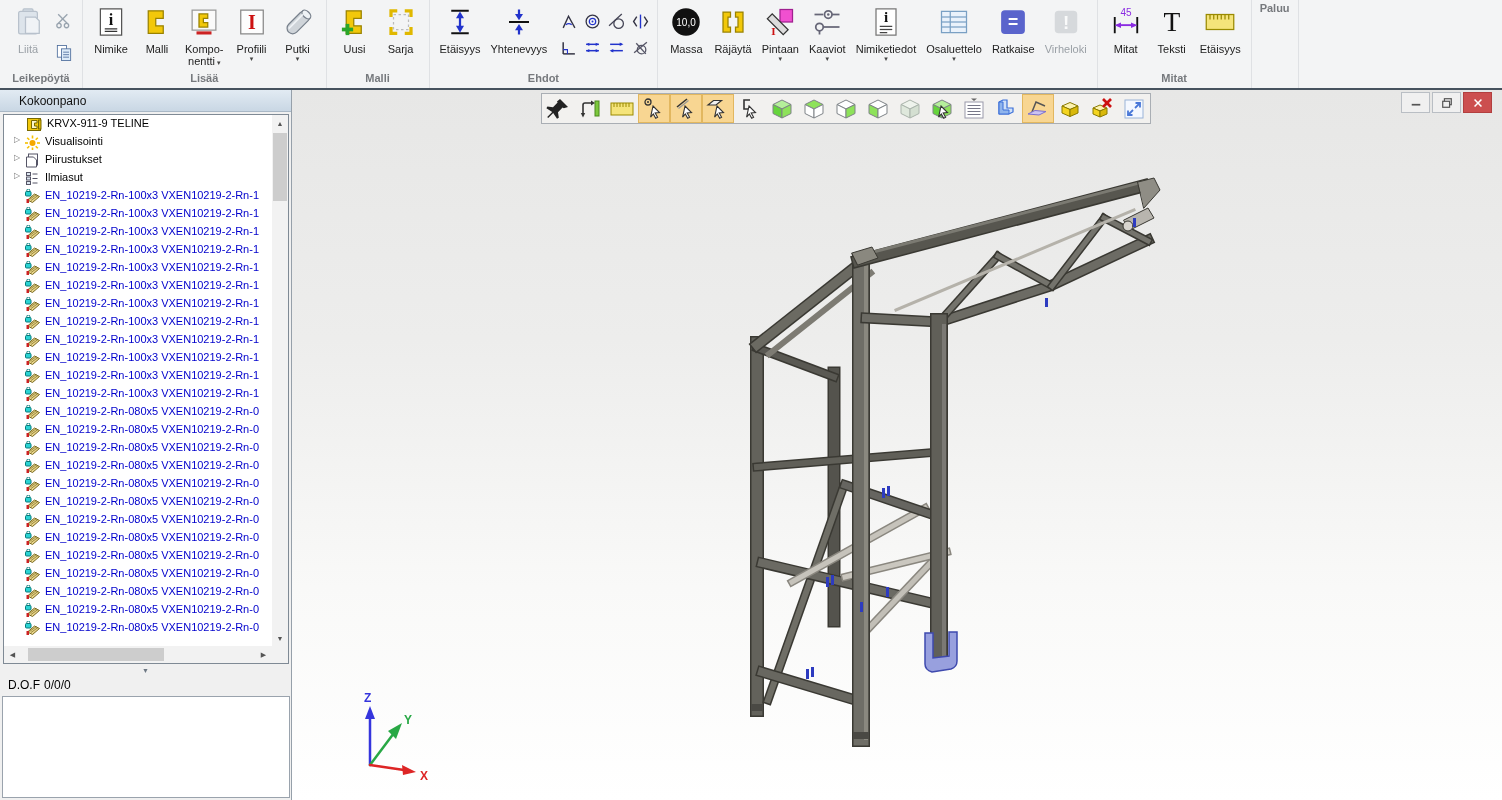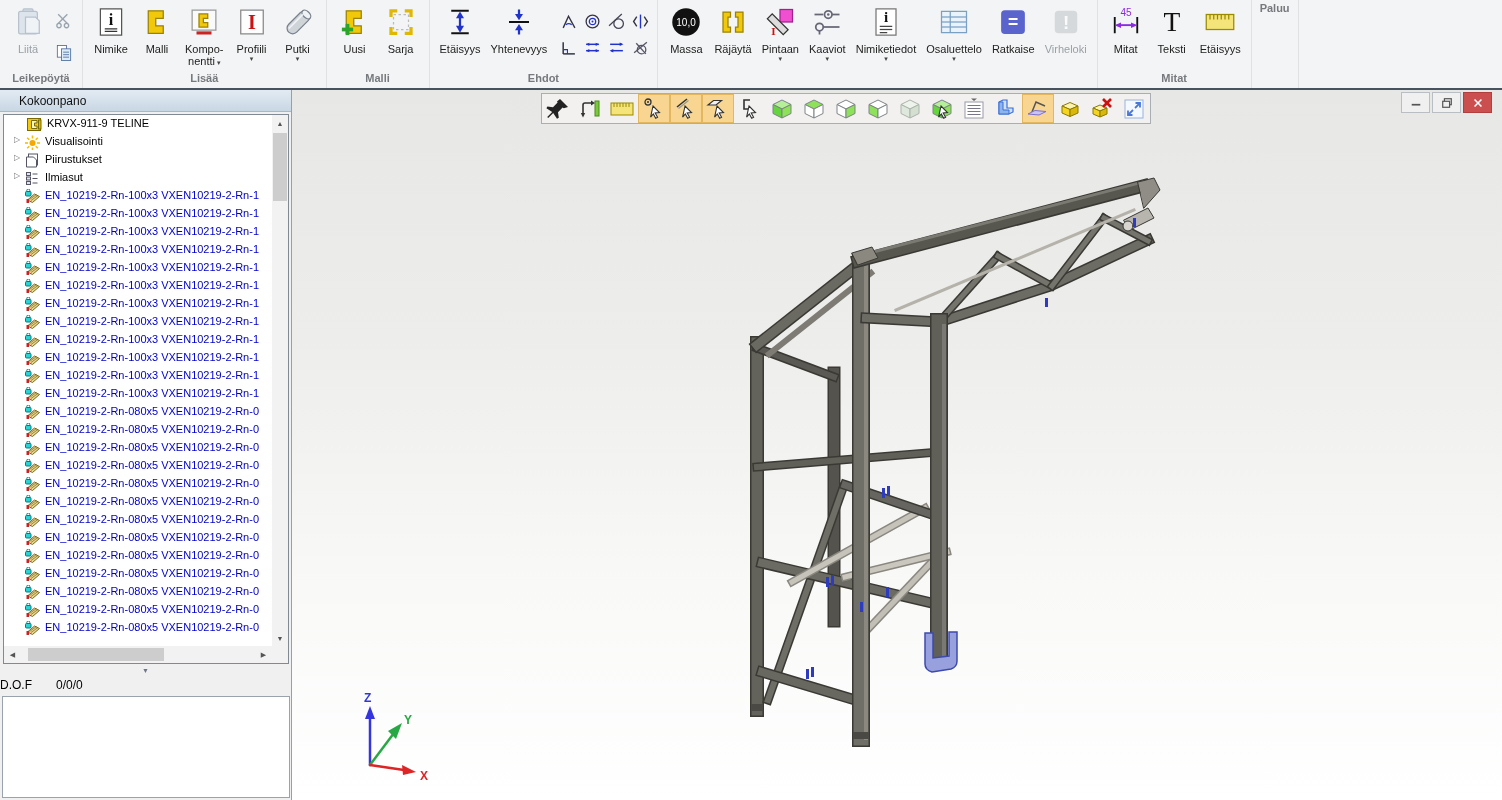--- a/index.html
+++ b/index.html
@@ -55,21 +55,21 @@
   .vscroll .thumb { position:absolute; left:1px; top:18px; width:14px; height:68px; background:#cdcdcd; }
   .hscroll { position:absolute; left:0; bottom:0; right:16px; height:17px; background:#f2f2f2; }
   .hscroll .sarrow { position:absolute; top:0; width:17px; height:17px; font-size:7px; color:#555;
     display:flex; align-items:center; justify-content:center; }
   .hscroll .thumb { position:absolute; left:24px; top:2px; width:136px; height:13px; background:#cdcdcd; }
   .corner { position:absolute; right:0; bottom:0; width:16px; height:17px; background:#f2f2f2; }
   .splitter { position:absolute; left:0; top:576px; width:100%; height:9px;
     display:flex; align-items:center; justify-content:center; }
   .splitter .grip { font-size:7px; color:#6d7884; line-height:7px; }
   .dof-row { position:absolute; left:0; top:585px; width:100%; height:19px;
-    display:flex; align-items:center; font-size:12px; color:#000; gap:24px; }
+    display:flex; align-items:center; font-size:12px; color:#000; padding-left:8px; gap:4px; }
   .preview-box { position:absolute; left:2px; top:606px; width:288px; height:102px;
     background:#fff; border:1px solid #9aa3ad; }
 
   
   .viewport { position:absolute; left:292px; top:0; width:1210px; height:710px;
     background:linear-gradient(180deg,#e7e7e6 0%,#ededec 35%,#f9f9f8 70%,#ffffff 100%); }
   .vp-toolbar { position:absolute; left:249px; top:3px; height:31px;
     background:#f2f1ef; border:1px solid #a9aeb4; display:flex; align-items:stretch; }
   .vp-btn { width:32px; display:flex; align-items:center; justify-content:center; cursor:default; }
   .vp-btn svg { width:24px; height:24px; }

